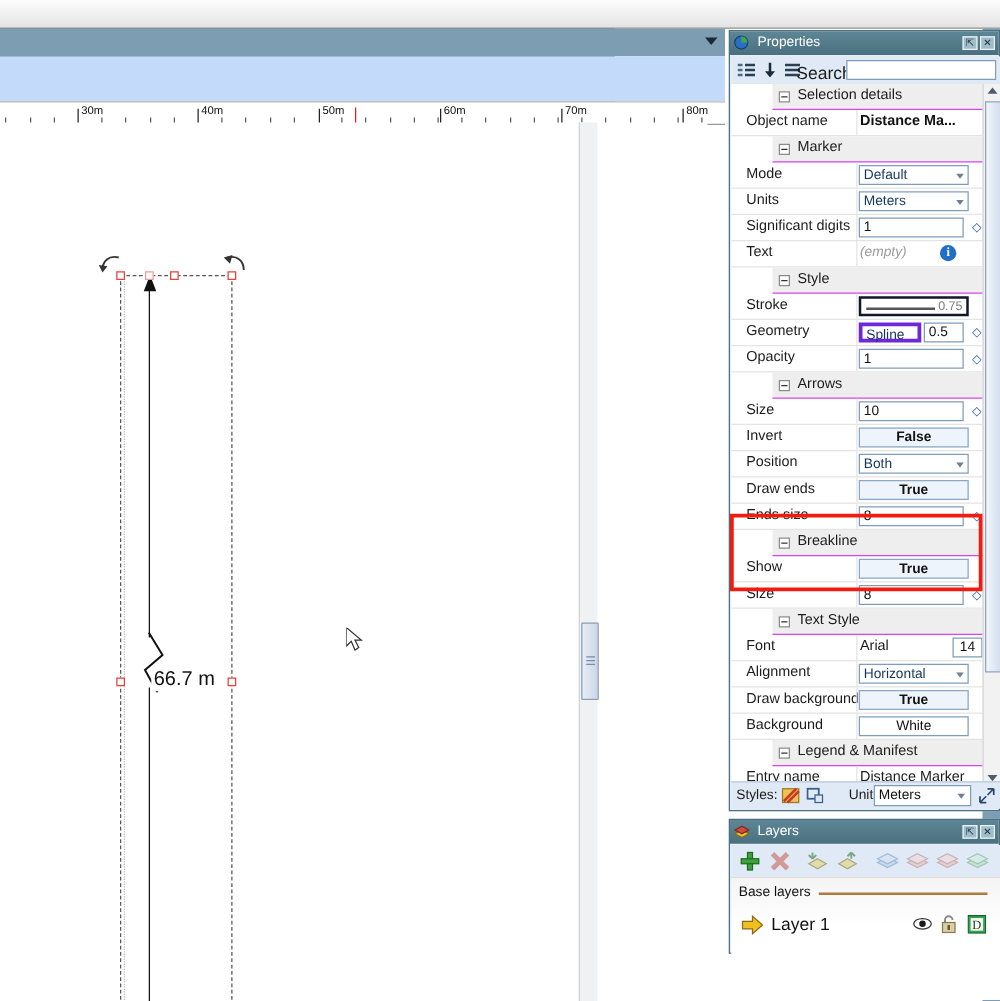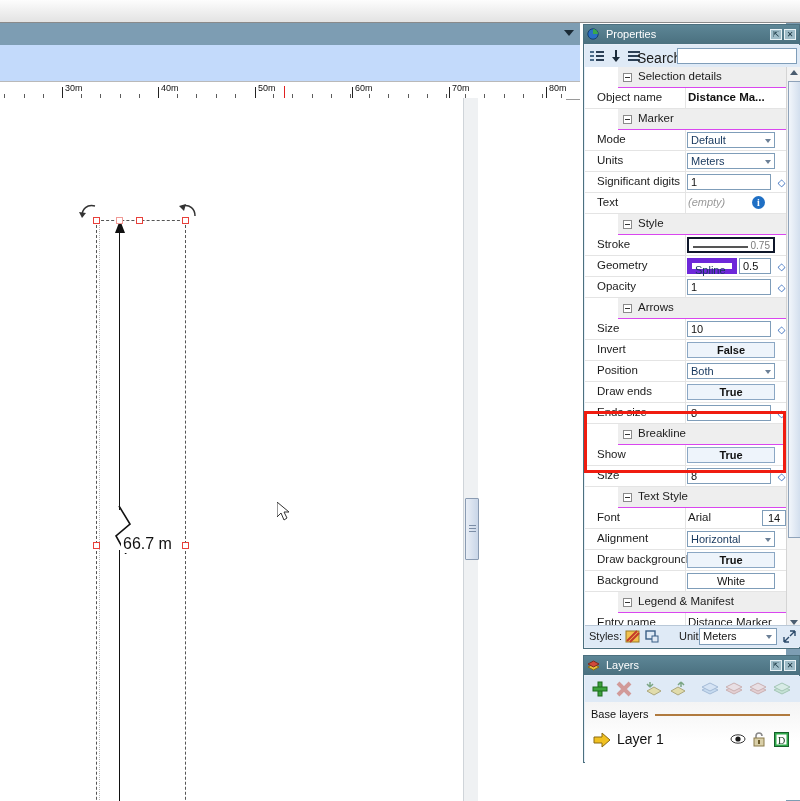--- a/index.html
+++ b/index.html
@@ -213,21 +213,21 @@
     background:#ffffff;border:2px solid #0f172a;box-sizing:border-box;
   }
   .stroke-preview .line{
     position:absolute;left:4px;top:7px;width:55px;height:1.5px;background:#555;
   }
   .stroke-preview .num{
     position:absolute;right:3px;top:1px;font-size:10px;color:#7b7b7b;
   }
   .combo-small{
     position:absolute;left:1px;top:2px;width:50px;height:16px;
-    background:#ffffff;border:5px solid #6d28d9;box-sizing:border-box;
+    background:#ffffff;border:3px solid #6d28d9;box-sizing:border-box;
     font-size:11px;color:#15365c;line-height:14px;padding-left:3px;
   }
   .num-small{
     position:absolute;left:53px;top:2px;width:32px;height:16px;
     background:#ffffff;border:1px solid #7f9db9;box-sizing:border-box;
     font-size:11px;color:#111;line-height:14px;padding-left:3px;
   }
   .font-name{
     position:absolute;left:2px;top:3px;font-size:11.5px;color:#1b1b1b;
   }

